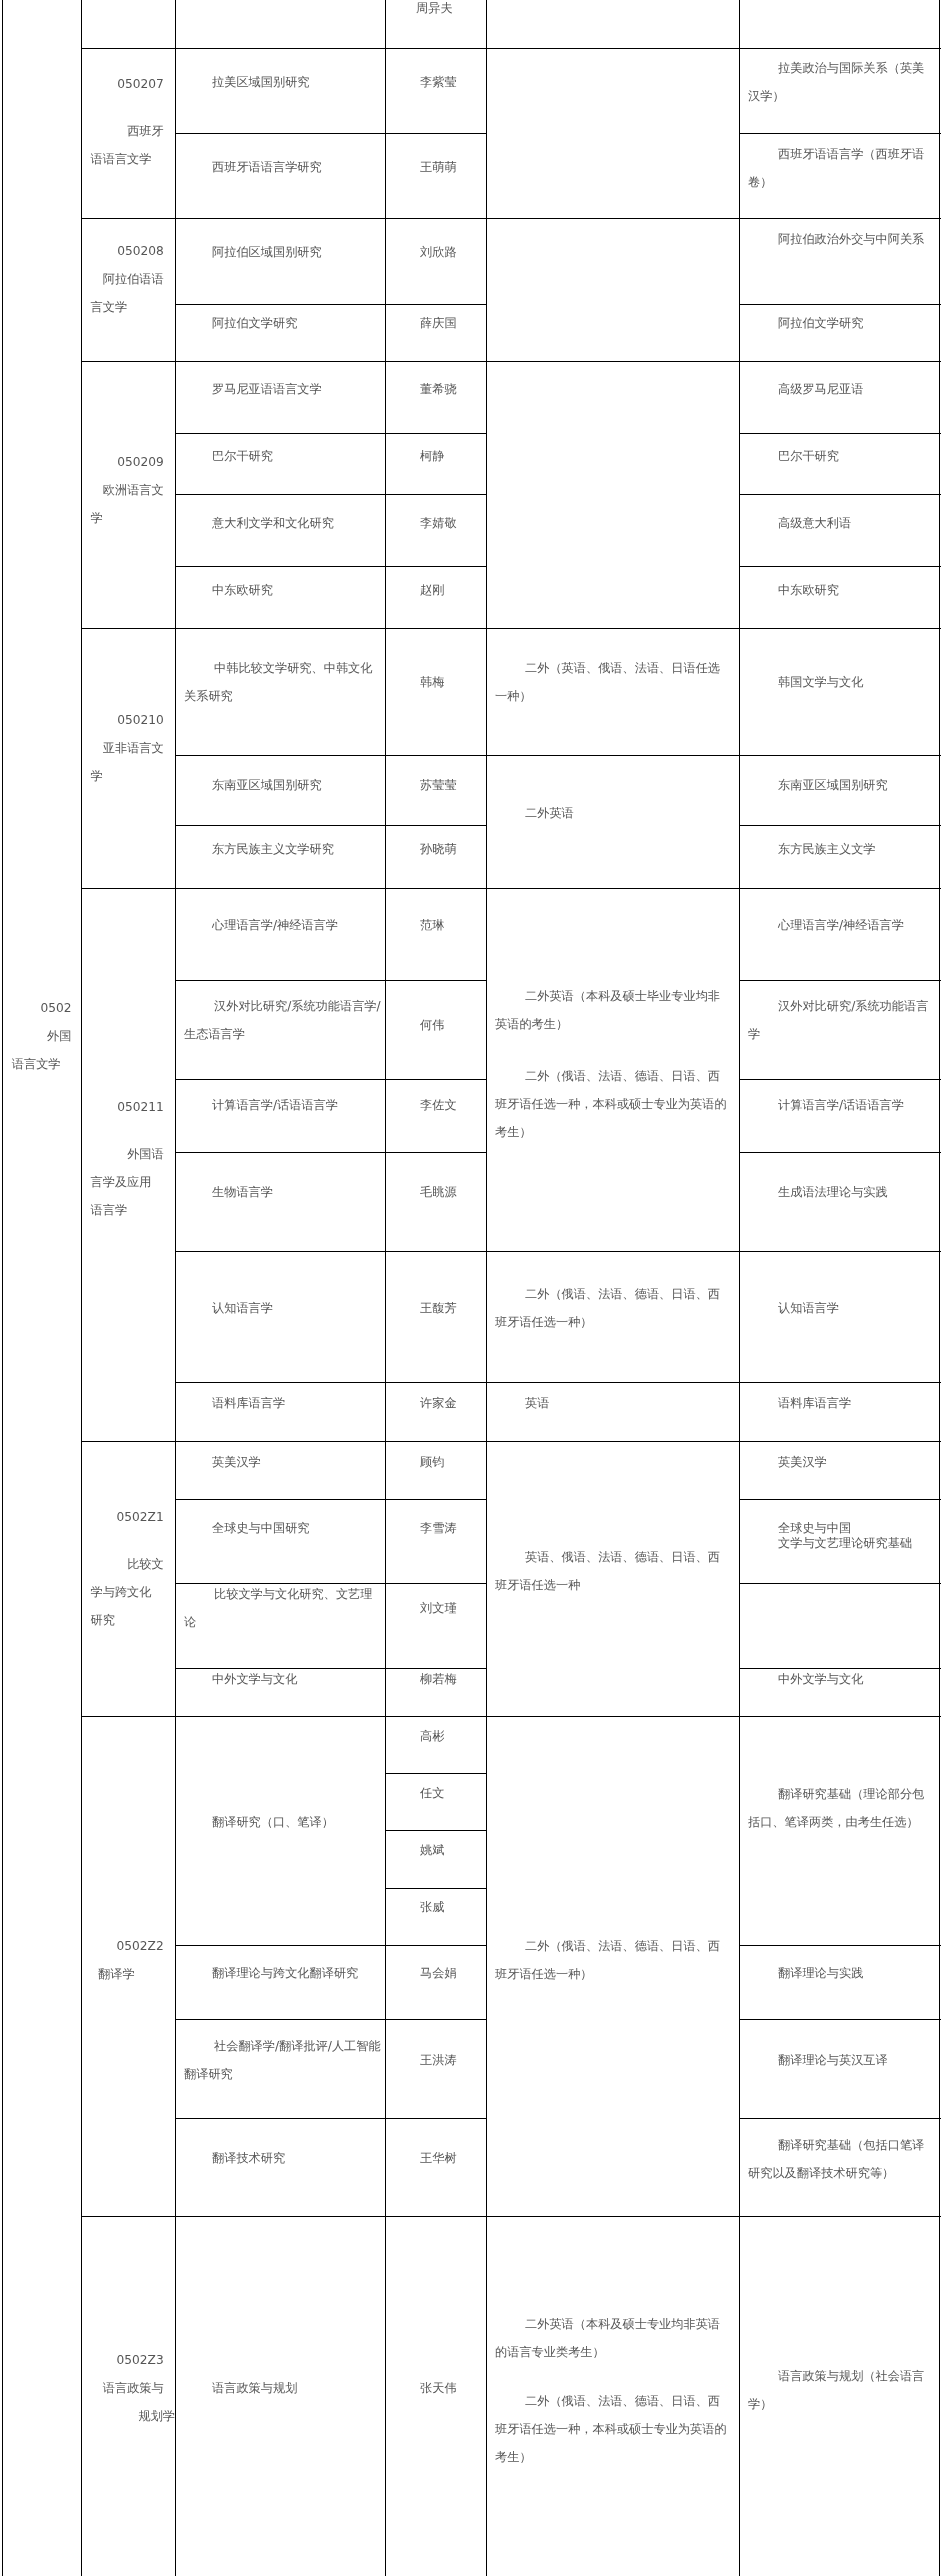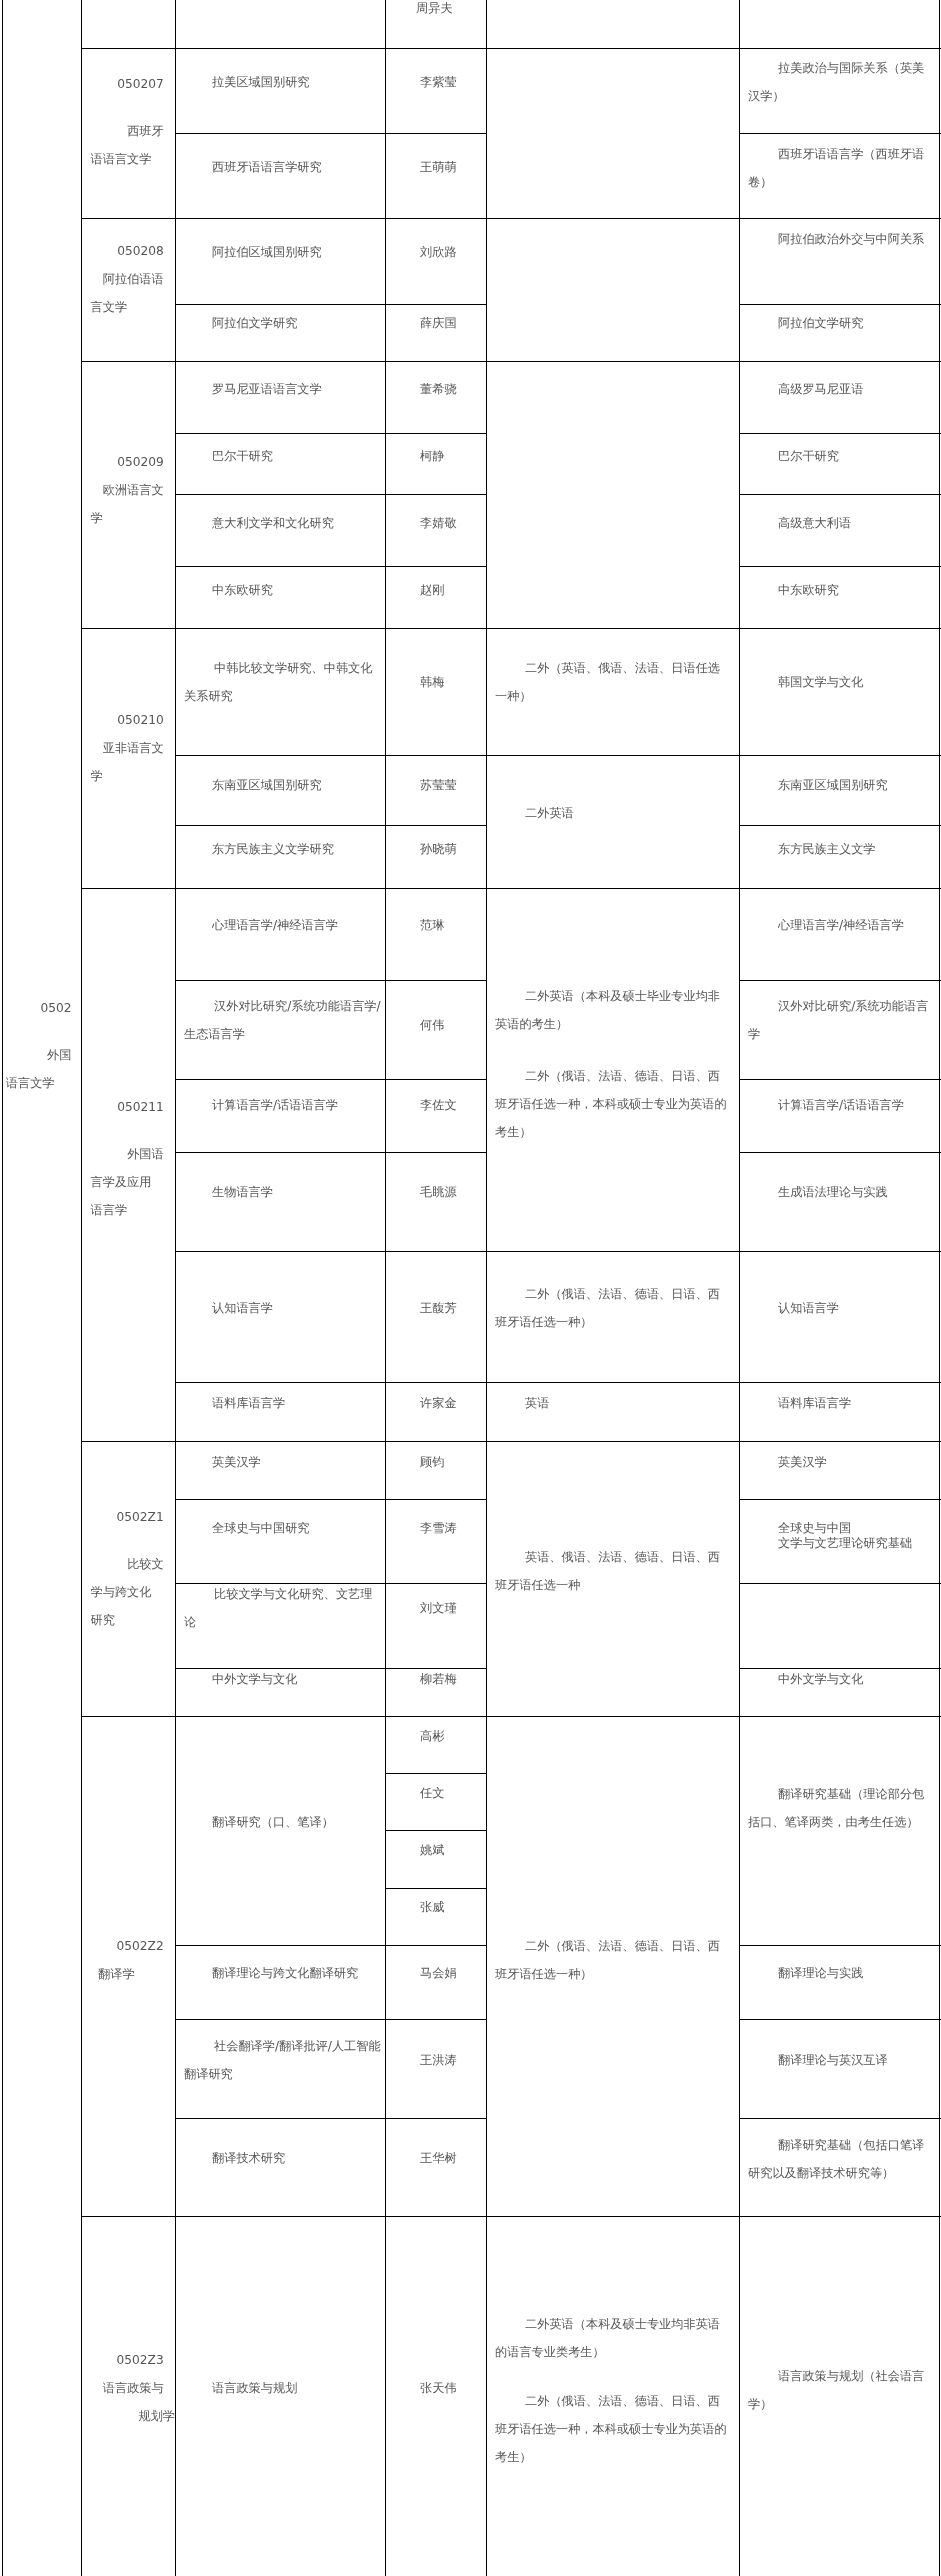--- a/index.html
+++ b/index.html
@@ -71,22 +71,22 @@
 <div class="hline" style="left:739px;width:202px;top:1945px;"></div>
 <div class="hline" style="left:739px;width:202px;top:2019px;"></div>
 <div class="hline" style="left:739px;width:202px;top:2118px;"></div>
 
 <div class="hline" style="left:486px;width:254px;top:755px;"></div>
 <div class="hline" style="left:486px;width:254px;top:1251px;"></div>
 <div class="hline" style="left:486px;width:254px;top:1382px;"></div>
 
 <div class="cell" style="left:3.8px;top:994px;width:77px;">
   <div class="code" style="padding-right:9.4px;">0502</div>
-  <div class="code" style="padding-right:9.4px;margin-top:19px;">外国</div>
-  <div style="padding-left:2px;">语言文学</div>
+  <div class="code" style="padding-right:9.4px;">外国</div>
+  <div style="padding-left:8px;">语言文学</div>
 </div>
 
 <div class="cell" style="left:416px;top:-5.6px;">周异夫</div>
 
 <div class="cell" style="left:83px;top:70px;width:92px;">
   <div class="code">050207</div>
   <div class="code" style="margin-top:19px;">西班牙</div>
   <div style="padding-left:7.5px;">语语言文学</div>
 </div>
 <div class="cell" style="left:212px;top:68px;">拉美区域国别研究</div>

